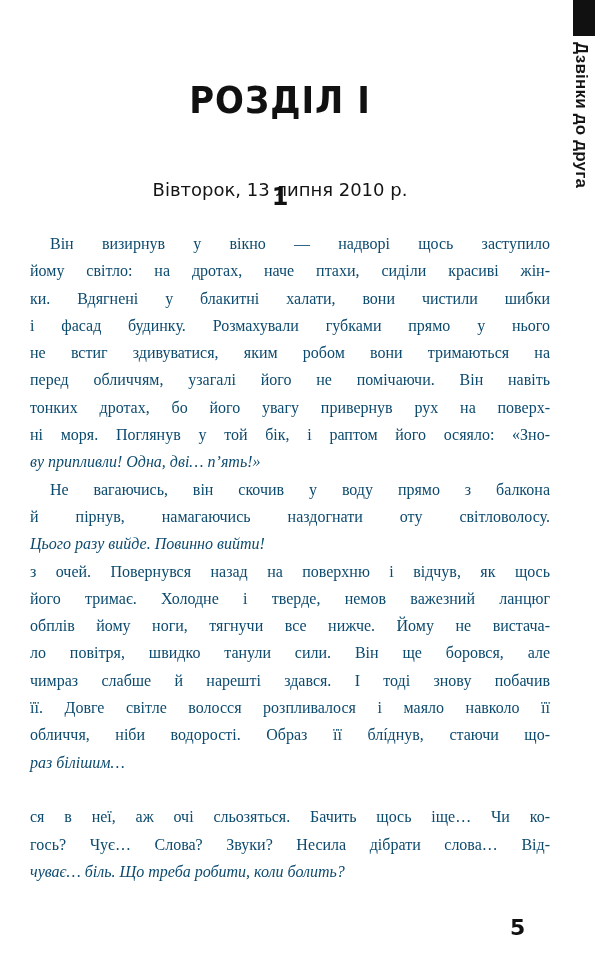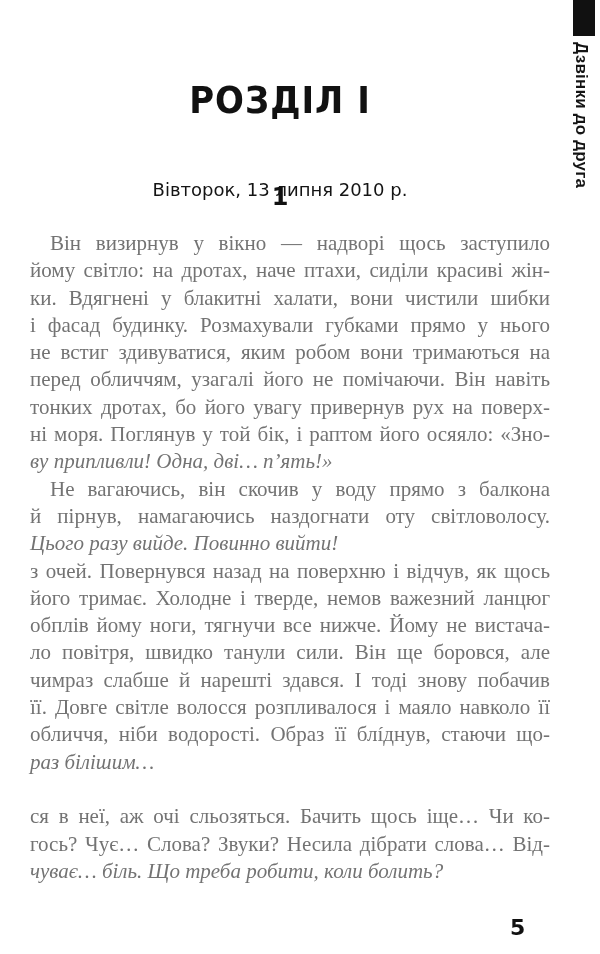--- a/index.html
+++ b/index.html
@@ -77,23 +77,23 @@
       font-weight: bold;
       font-size: 24px;
       color: #111111;
     }
     .body-text {
       position: absolute;
       left: 30px;
       top: 230px;
       width: 520px;
       font-family: "Liberation Serif", serif;
-      font-size: 21px;
+      font-size: 16px;
       line-height: 27.3px;
-      color: #737373;
+      color: #0c4a6e;
     }
     .line {
       display: block;
       white-space: nowrap;
       text-align: justify;
       text-align-last: justify;
       height: 27.3px;
     }
     .line.indent { padding-left: 20px; }
     .line.last { text-align-last: left; font-style: italic; }

